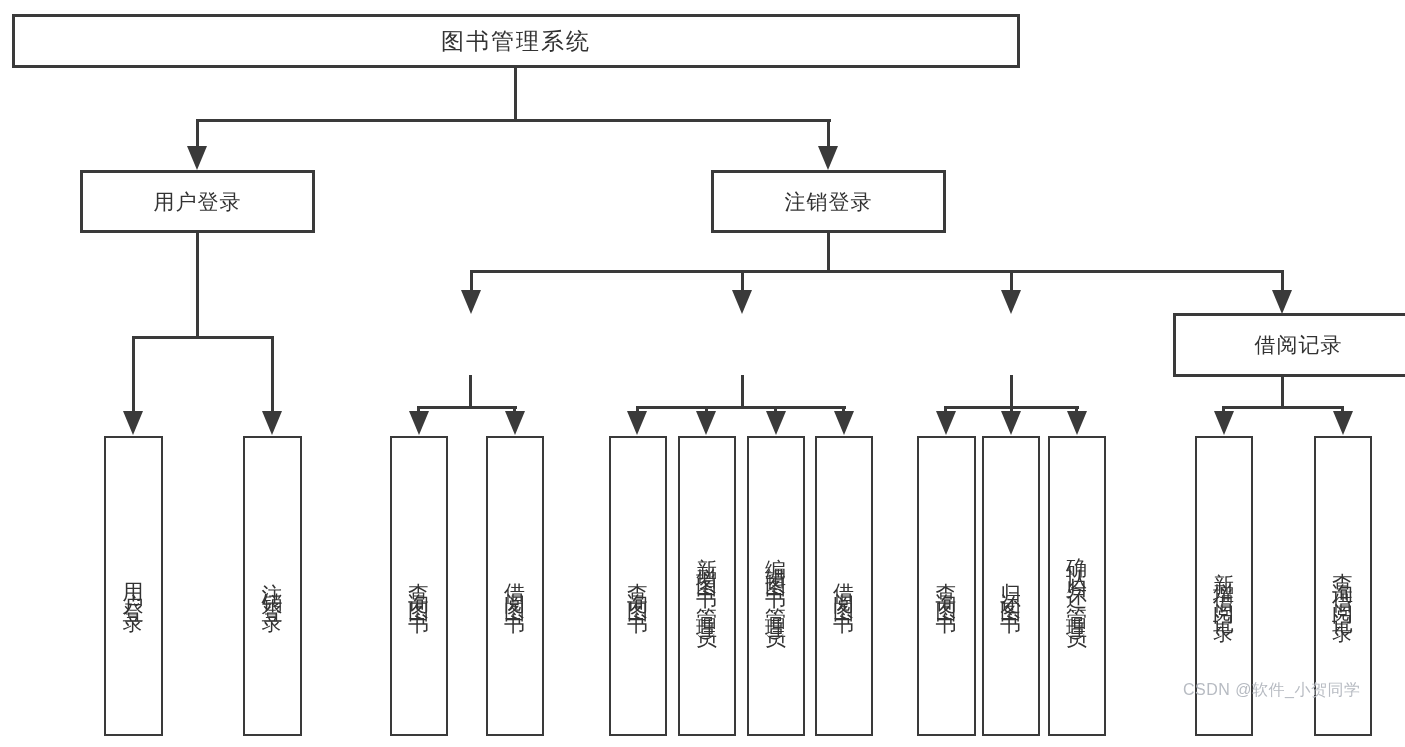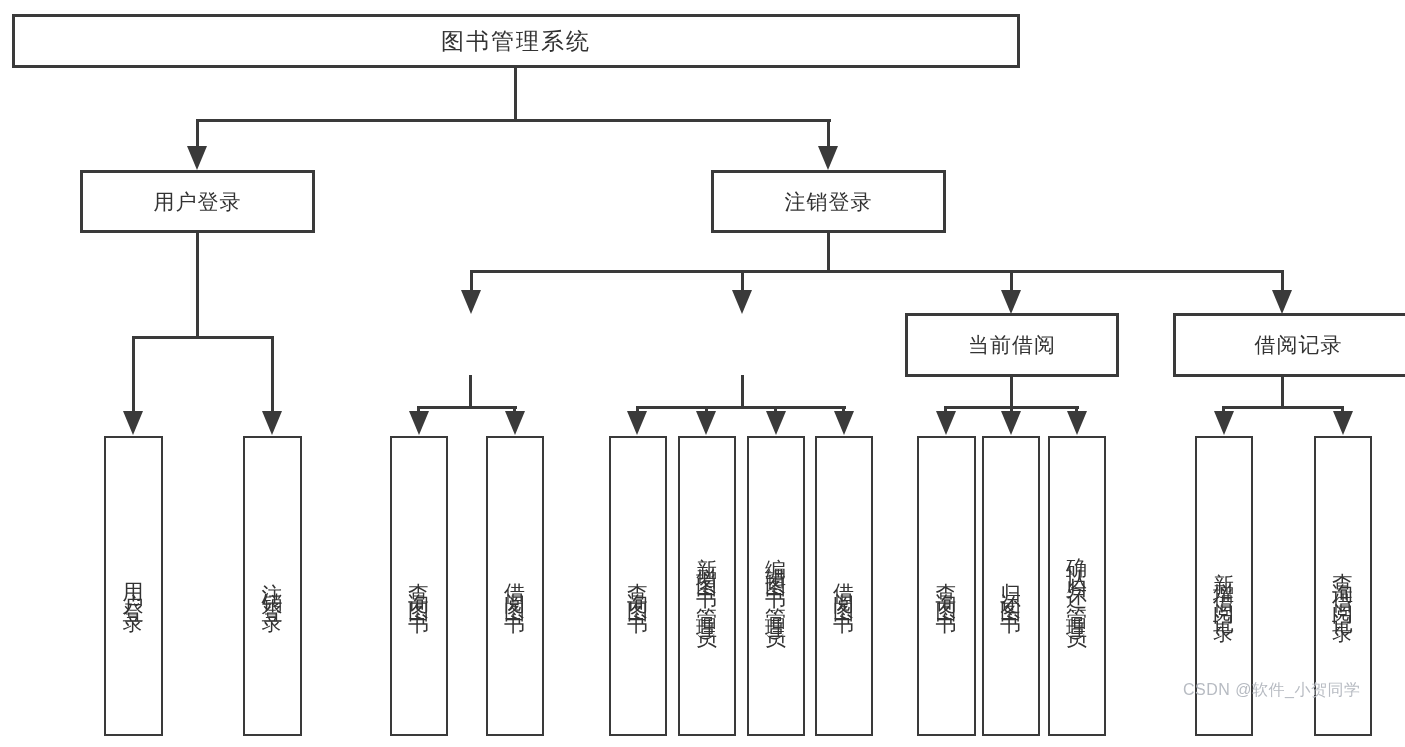--- a/index.html
+++ b/index.html
@@ -107,23 +107,20 @@
   <div class="hline" style="left:470px; top:270px; width:814px;"></div>
   <div class="vline" style="left:470px; top:270px; height:22px;"></div>
   <div class="arrowhead" style="left:461px; top:290px;"></div>
   <div class="vline" style="left:741px; top:270px; height:22px;"></div>
   <div class="arrowhead" style="left:732px; top:290px;"></div>
   <div class="vline" style="left:1010px; top:270px; height:22px;"></div>
   <div class="arrowhead" style="left:1001px; top:290px;"></div>
   <div class="vline" style="left:1281px; top:270px; height:22px;"></div>
   <div class="arrowhead" style="left:1272px; top:290px;"></div>
 
-  <div class="box" style="left:905px; top:313px; width:214px; height:64px;">
-    <span class="hlabel">当前借阅</span>
-  </div>
   <div class="box" style="left:1173px; top:313px; width:251px; height:64px;">
     <span class="hlabel">借阅记录</span>
   </div>
 
   <div class="vline" style="left:469px; top:375px; height:33px;"></div>
   <div class="hline" style="left:417px; top:406px; width:100px;"></div>
   <div class="vline" style="left:417px; top:406px; height:9px;"></div>
   <div class="arrowhead" style="left:409px; top:411px;"></div>
   <div class="vline" style="left:513px; top:406px; height:9px;"></div>
   <div class="arrowhead" style="left:505px; top:411px;"></div>

